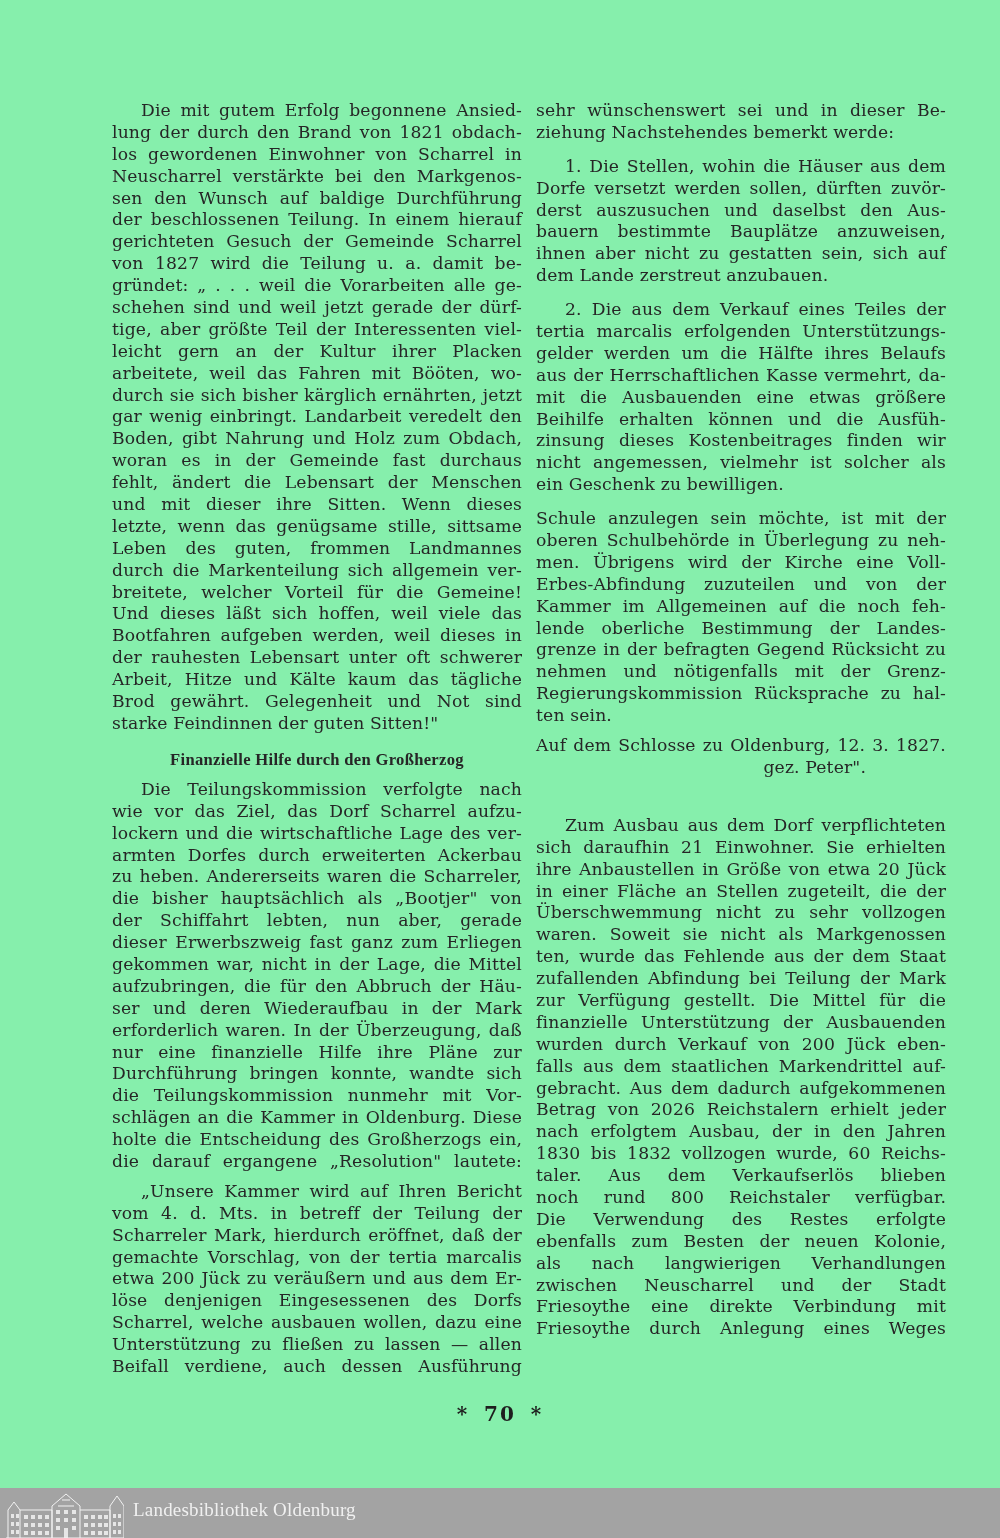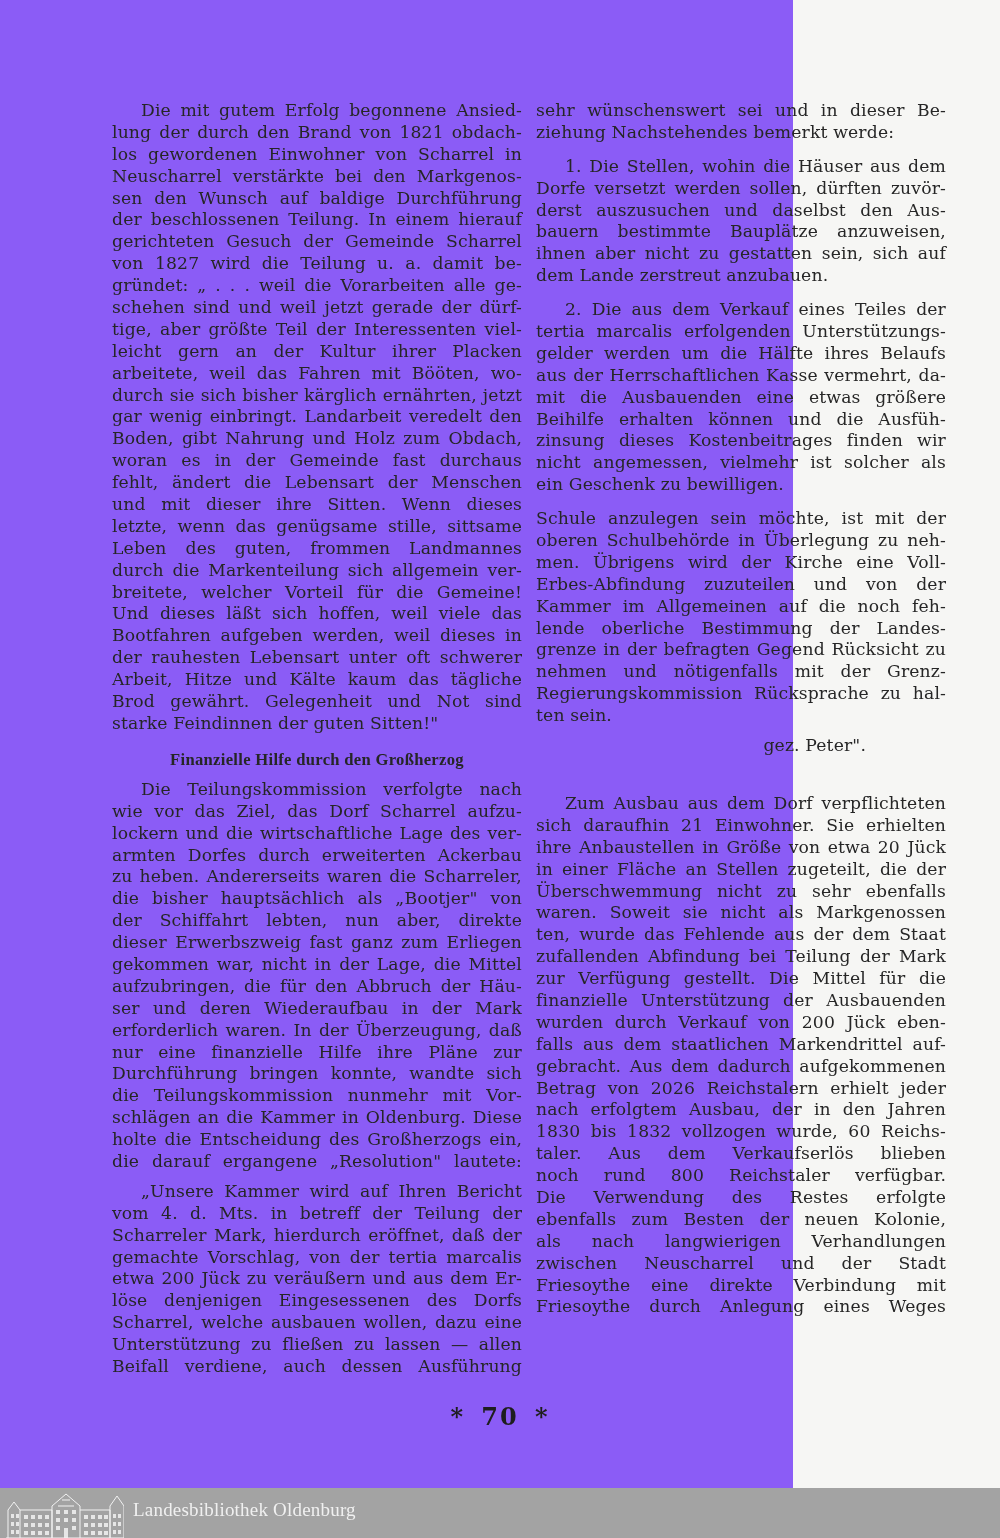--- a/index.html
+++ b/index.html
@@ -8,23 +8,23 @@
       height: 1538px;
       background: #f6f6f4;
       position: relative;
       overflow: hidden;
       font-family: "DejaVu Serif", "Liberation Serif", serif;
       color: #262626;
     }
     .page {
       position: absolute;
       left: 0; top: 0;
-      width: 793px;
+      width: 1000px;
       height: 1488px;
-      background: #8b5cf6;
+      background: #86efac;
     }
     .col {
       position: absolute;
       top: 100px;
       width: 410px;
       font-size: 17.2px;
       line-height: 21.9px;
       text-align: justify;
       letter-spacing: 0.15px;
     }
@@ -60,21 +60,21 @@
       padding-right: 80px;
       white-space: nowrap;
       height: 21.9px;
     }
     .pagenum {
       position: absolute;
       top: 1402px;
       left: 0;
       width: 1000px;
       text-align: center;
-      font-size: 24px;
+      font-size: 20px;
       font-weight: bold;
       color: #1e1e1e;
       letter-spacing: 2px;
       word-spacing: 6px;
     }
     .footer {
       position: absolute;
       left: 0;
       top: 1488px;
       width: 1000px;
@@ -136,21 +136,21 @@
         <span class="line last">starke Feindinnen der guten Sitten!"</span>
       </div>
     <div class="heading">Finanzielle Hilfe durch den Großherzog</div>
     <div>
         <span class="line indent">Die Teilungskommission verfolgte nach</span>
         <span class="line">wie vor das Ziel, das Dorf Scharrel aufzu-</span>
         <span class="line">lockern und die wirtschaftliche Lage des ver-</span>
         <span class="line">armten Dorfes durch erweiterten Ackerbau</span>
         <span class="line">zu heben. Andererseits waren die Scharreler,</span>
         <span class="line">die bisher hauptsächlich als „Bootjer" von</span>
-        <span class="line">der Schiffahrt lebten, nun aber, direkte</span>
+        <span class="line">der Schiffahrt lebten, nun aber, gerade</span>
         <span class="line">dieser Erwerbszweig fast ganz zum Erliegen</span>
         <span class="line">gekommen war, nicht in der Lage, die Mittel</span>
         <span class="line">aufzubringen, die für den Abbruch der Häu-</span>
         <span class="line">ser und deren Wiederaufbau in der Mark</span>
         <span class="line">erforderlich waren. In der Überzeugung, daß</span>
         <span class="line">nur eine finanzielle Hilfe ihre Pläne zur</span>
         <span class="line">Durchführung bringen konnte, wandte sich</span>
         <span class="line">die Teilungskommission nunmehr mit Vor-</span>
         <span class="line">schlägen an die Kammer in Oldenburg. Diese</span>
         <span class="line">holte die Entscheidung des Großherzogs ein,</span>
@@ -203,28 +203,29 @@
         <span class="line">men. Übrigens wird der Kirche eine Voll-</span>
         <span class="line">Erbes-Abfindung zuzuteilen und von der</span>
         <span class="line">Kammer im Allgemeinen auf die noch feh-</span>
         <span class="line">lende oberliche Bestimmung der Landes-</span>
         <span class="line">grenze in der befragten Gegend Rücksicht zu</span>
         <span class="line">nehmen und nötigenfalls mit der Grenz-</span>
         <span class="line">Regierungskommission Rücksprache zu hal-</span>
         <span class="line last">ten sein.</span>
       </div>
     <div class="gap-s"></div>
+    <span class="line">Auf dem Schlosse zu Oldenburg, 12. 3. 1827.</span>
     <span class="sig">gez. Peter".</span>
     <div class="gap-l"></div>
     <div>
         <span class="line indent">Zum Ausbau aus dem Dorf verpflichteten</span>
         <span class="line">sich daraufhin 21 Einwohner. Sie erhielten</span>
         <span class="line">ihre Anbaustellen in Größe von etwa 20 Jück</span>
         <span class="line">in einer Fläche an Stellen zugeteilt, die der</span>
-        <span class="line">Überschwemmung nicht zu sehr ebenfalls</span>
+        <span class="line">Überschwemmung nicht zu sehr vollzogen</span>
         <span class="line">waren. Soweit sie nicht als Markgenossen</span>
         <span class="line">ten, wurde das Fehlende aus der dem Staat</span>
         <span class="line">zufallenden Abfindung bei Teilung der Mark</span>
         <span class="line">zur Verfügung gestellt. Die Mittel für die</span>
         <span class="line">finanzielle Unterstützung der Ausbauenden</span>
         <span class="line">wurden durch Verkauf von 200 Jück eben-</span>
         <span class="line">falls aus dem staatlichen Markendrittel auf-</span>
         <span class="line">gebracht. Aus dem dadurch aufgekommenen</span>
         <span class="line">Betrag von 2026 Reichstalern erhielt jeder</span>
         <span class="line">nach erfolgtem Ausbau, der in den Jahren</span>

